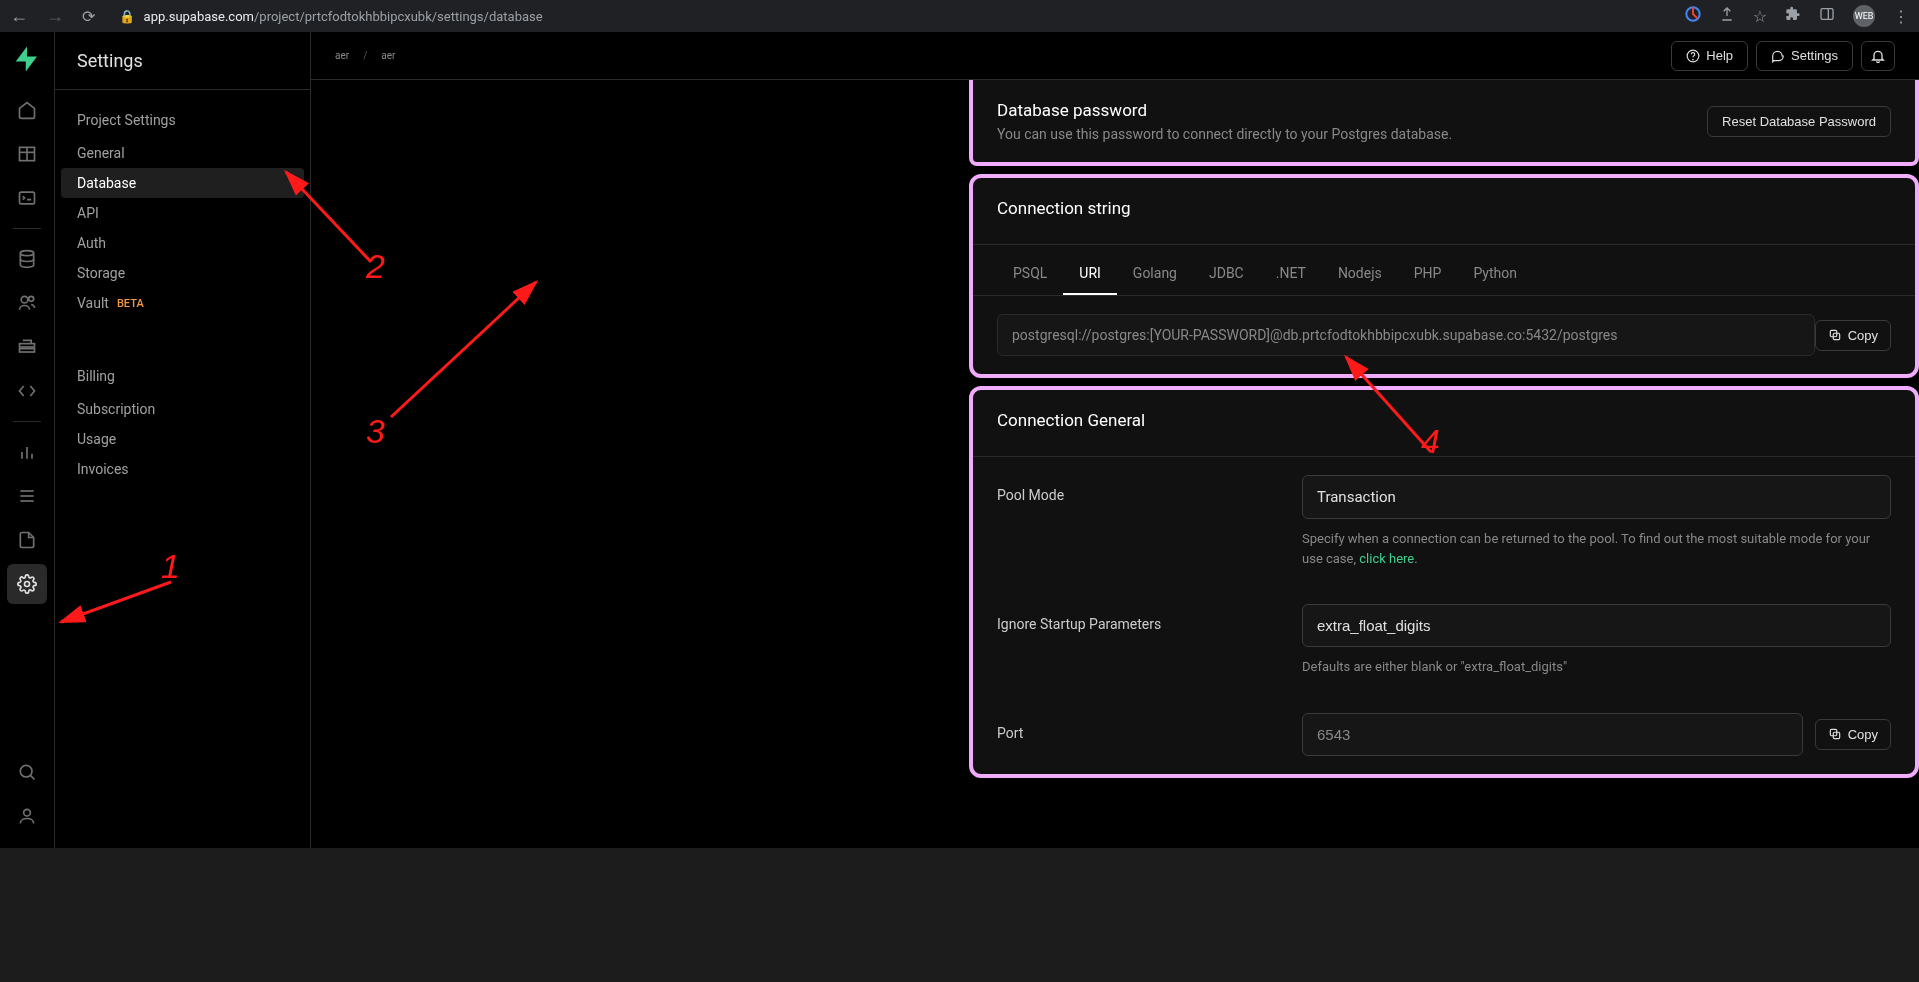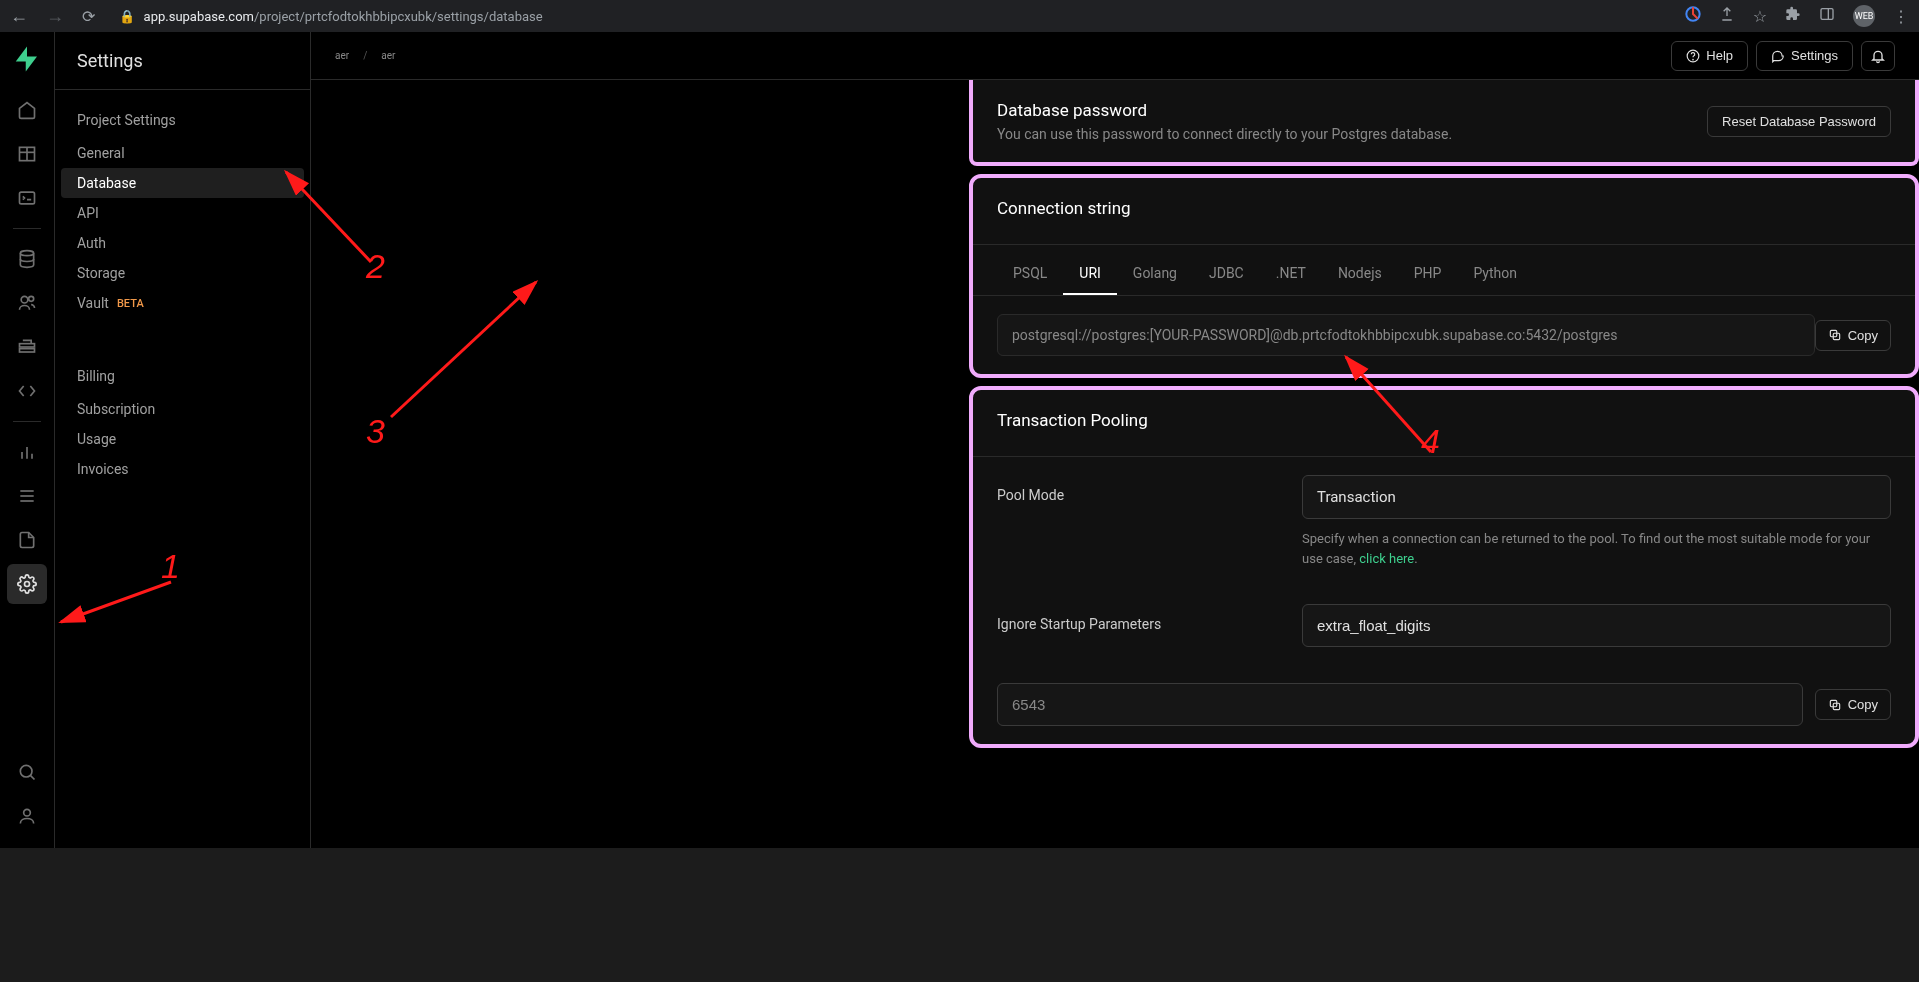--- a/index.html
+++ b/index.html
@@ -419,38 +419,40 @@
                 <rect x="9" y="9" width="11" height="11" rx="2"></rect>
                 <rect x="4" y="4" width="11" height="11" rx="2"></rect>
               </svg>
             <span>Copy</span>
           </button>
         </div>
       </div>
 
       <div class="card">
         <div class="card-header">
-          <div class="card-title">Transaction Pooling</div>
+          <div class="card-title">Connection General</div>
         </div>
         <div class="form-row">
           <div class="form-label">Pool Mode</div>
           <div class="form-field">
             <div class="select-box">Transaction</div>
             <div class="field-help">
               <span>Specify when a connection can be returned to the pool. To find out the most suitable mode for your use case, </span><a href="#">click here</a>.
             </div>
           </div>
         </div>
         <div class="form-row">
           <div class="form-label">Ignore Startup Parameters</div>
           <div class="form-field">
             <input class="text-box" value="extra_float_digits" style="">
+            <div class="field-help">Defaults are either blank or "extra_float_digits"</div>
           </div>
         </div>
         <div class="form-row">
+          <div class="form-label">Port</div>
           <div class="form-field">
             <div class="port-row">
               <input class="text-box" readonly="" value="6543" style="">
               <button class="copy-btn">
                 <svg width="14" height="14" viewBox="0 0 24 24" fill="none" stroke="currentColor" stroke-width="2">
                     <rect x="9" y="9" width="11" height="11" rx="2"></rect>
                     <rect x="4" y="4" width="11" height="11" rx="2"></rect>
                   </svg>
                 <span>Copy</span>
               </button>

